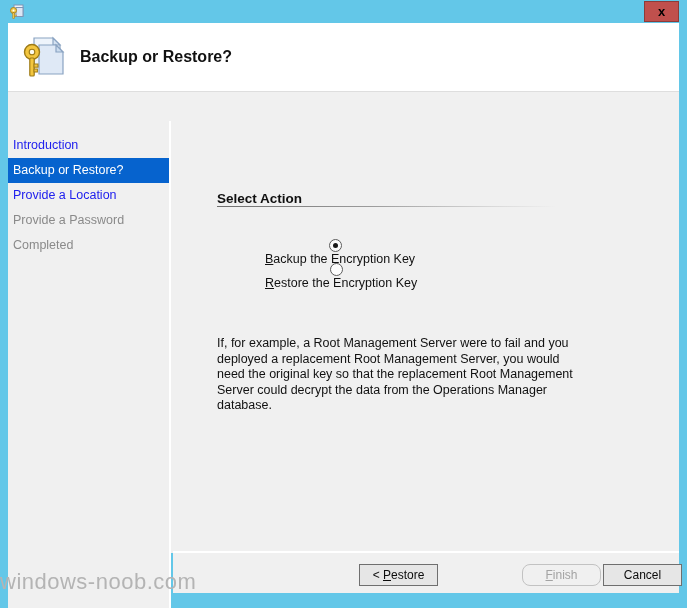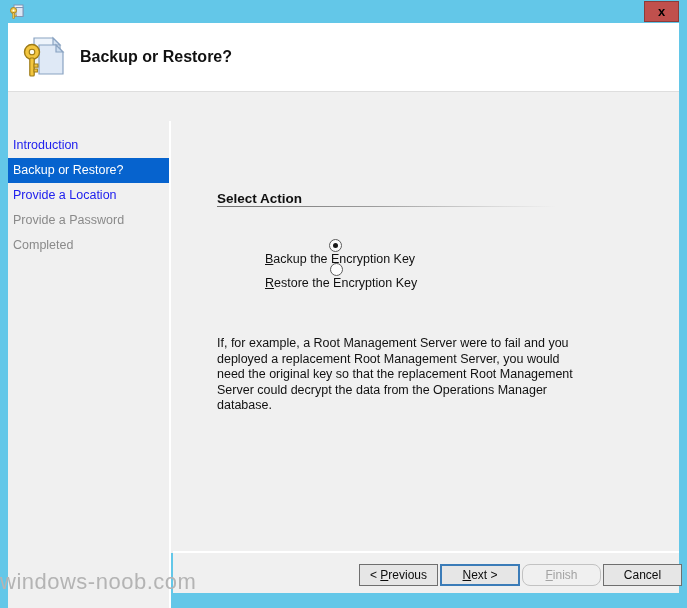--- a/index.html
+++ b/index.html
@@ -309,22 +309,21 @@
       <div class="radio-row r2">
         <span class="radio-mark"></span>
         <span class="radio-label"><span class="acc">R</span><span>estore the Encryption Key</span></span>
       </div>
 
       <div class="description">If, for example, a Root Management Server were to fail and you deployed a replacement Root Management Server, you would need the original key so that the replacement Root Management Server could decrypt the data from the Operations Manager database.</div>
     </div>
 
     <div class="bar-divider"></div>
     <div class="buttonbar">
-      <div class="btn btn-previous"><span>&lt; </span><span class="acc">P</span><span>revious</span></div>
-      <div class="btn btn-next"><span class="acc">N</span><span>ext &gt;</span></div>
+      <div class="btn btn-previous"><span>&lt; </span><span class="acc">P</span><span>estore</span></div>
       <div class="btn btn-finish"><span class="acc">F</span><span>inish</span></div>
       <div class="btn btn-cancel">Cancel</div>
     </div>
 
   </div>
 
   <div class="watermark">windows-noob.com</div>
 
 </div>
 

